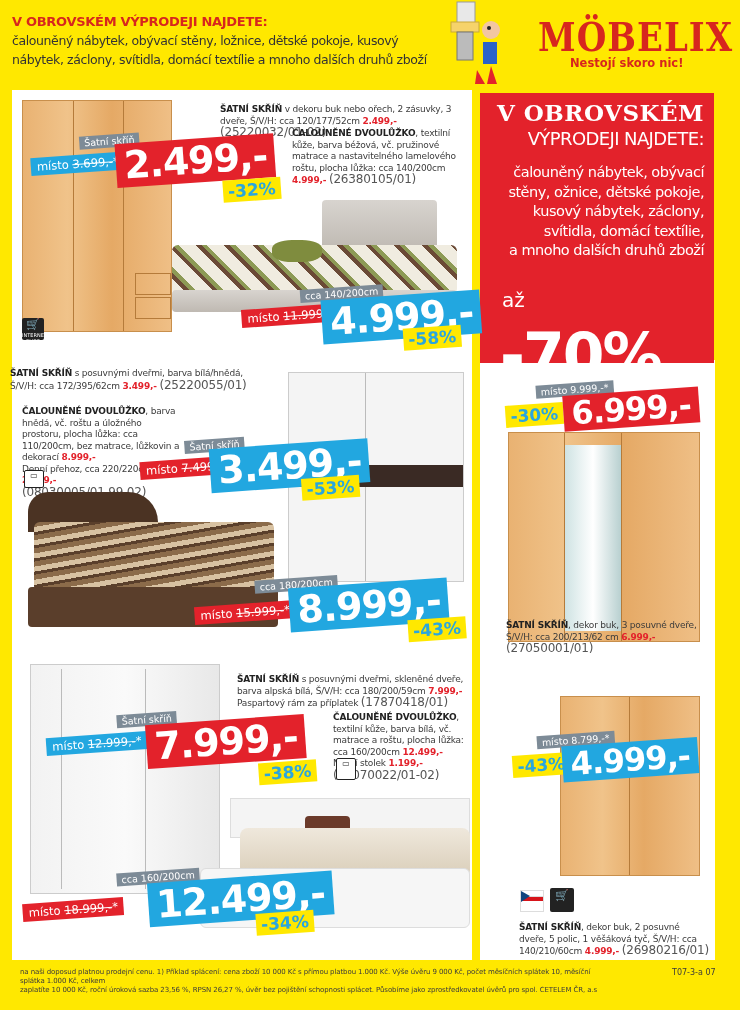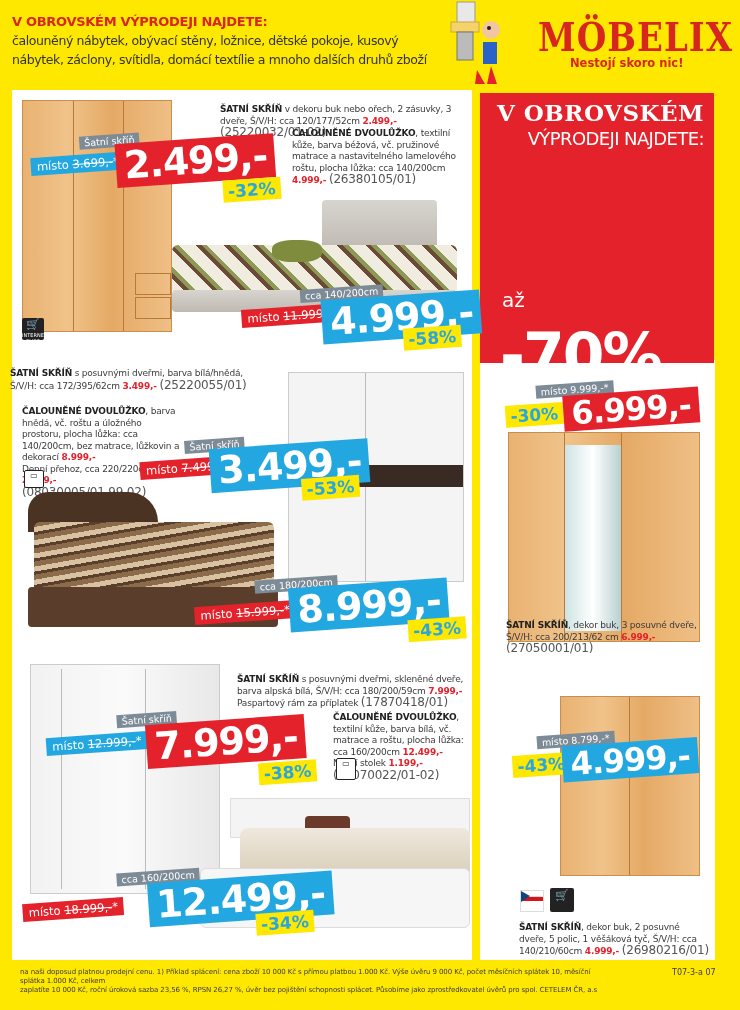--- a/index.html
+++ b/index.html
@@ -75,20 +75,27 @@
 <div class="abs logo">MÖBELIX</div>
 <div class="abs logo-sub">Nestojí skoro nic!</div>
 
 <div class="abs panel p-main"></div>
 <div class="abs panel p-right-top"></div>
 <div class="abs panel p-right-bot"></div>
 
 <div class="abs promo">
   <div class="t1">V OBROVSKÉM</div>
   <div class="t2">VÝPRODEJI NAJDETE:</div>
+  <div class="body">
+    <div>čalouněný nábytek, obývací</div>
+    <div>stěny, ožnice, dětské pokoje,</div>
+    <div>kusový nábytek, záclony,</div>
+    <div>svítidla, domácí textílie,</div>
+    <div>a mnoho dalších druhů zboží</div>
+  </div>
   <span class="az">až</span>
   <span class="big" style="left:20px;top:205px">-70%</span>
 </div>
 
 <div class="abs wardrobe" style="left:22px;top:100px;width:150px;height:232px">
   <div class="door-line" style="left:50px"></div>
   <div class="door-line" style="left:100px"></div>
   <div style="position:absolute;left:112px;top:172px;width:36px;height:22px;border:1px solid #b57b3a"></div>
   <div style="position:absolute;left:112px;top:196px;width:36px;height:22px;border:1px solid #b57b3a"></div>
 </div>
@@ -124,21 +131,21 @@
 
 <div class="abs desc" style="left:10px;top:368px;width:260px">
   <b>ŠATNÍ SKŘÍŇ</b><span> s posuvnými dveřmi, barva bílá/hnědá, Š/V/H: cca 172/395/62cm </span><span class="pr">3.499,-</span> <span class="code">(25220055/01)</span>
 </div>
 <div class="abs" style="left:288px;top:372px;width:176px;height:210px;background:#f4f4f4;border:1px solid #ccc">
   <div style="position:absolute;left:76px;top:0;bottom:0;width:1px;background:#bbb"></div>
   <div style="position:absolute;left:0;right:0;top:92px;height:22px;background:#3a2a24"></div>
 </div>
 
 <div class="abs desc" style="left:22px;top:406px;width:160px">
-  <b>ČALOUNĚNÉ DVOULŮŽKO</b><span>, barva hnědá, vč. roštu a úložného prostoru, plocha lůžka: cca 140/200cm, bez matrace, lůžkovin a dekorací </span><span class="pr">8.999,-</span><br>
+  <b>ČALOUNĚNÉ DVOULŮŽKO</b><span>, barva hnědá, vč. roštu a úložného prostoru, plocha lůžka: cca 110/200cm, bez matrace, lůžkovin a dekorací </span><span class="pr">8.999,-</span><br>
   <span>Denní přehoz, cca 220/220cm </span><span class="pr">2.699,-</span><br>
   <span class="code">(08030005/01,99,02)</span>
 </div>
 <div class="abs icon-box" style="left:24px;top:470px;width:20px;height:18px;background:#fff;color:#222;border:1px solid #222">
   <div style="font-size:8px">▭</div>
 </div>
 <div class="abs" style="left:28px;top:492px;width:250px;height:160px">
   <div style="position:absolute;left:0;top:0;width:130px;height:40px;background:#4b3323;border-radius:20px 30px 0 0"></div>
   <div style="position:absolute;left:6px;top:30px;width:240px;height:70px;background:repeating-linear-gradient(170deg,#8b6b4a 0 5px,#d8c2a2 5px 10px,#5a3f2b 10px 13px);border-radius:6px"></div>
   <div style="position:absolute;left:0;top:95px;width:250px;height:40px;background:#5a3e2b;border-radius:4px"></div>

